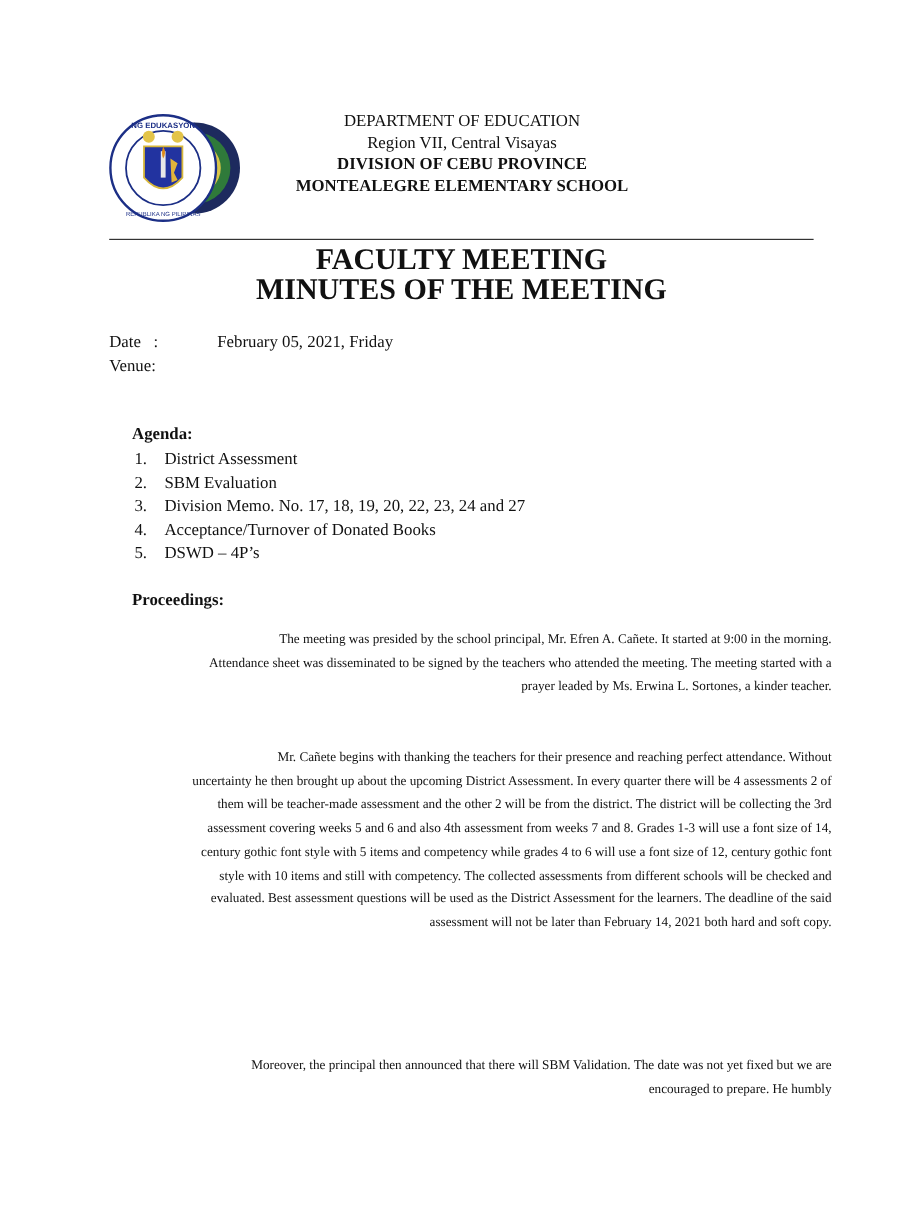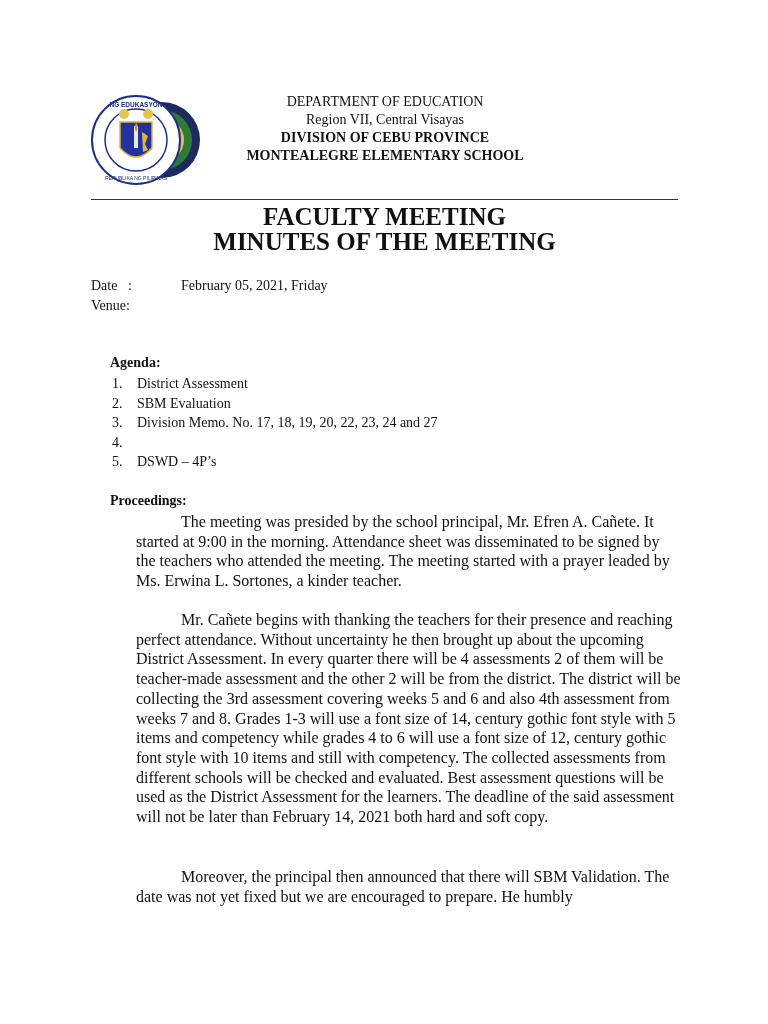--- a/index.html
+++ b/index.html
@@ -16,22 +16,22 @@
   .meta { position:absolute; left:91px; top:276px; font-size:14px; line-height:20px;
           font-family:"Liberation Serif", serif; }
   .meta-row { display:flex; }
   .meta-label { width:90px; }
   .section-h { position:absolute; left:91px; font-weight:bold; font-size:14px;
                font-family:"Liberation Serif", serif;margin-left:19px; }
   .agenda { position:absolute; left:112px; top:374px; font-size:14px; line-height:19.6px;
             font-family:"Liberation Serif", serif; margin:0; padding:0; list-style:none; }
   .agenda li { display:flex; }
   .agenda .num { width:25px; }
-  .para { position:absolute; left:136px; width:545px; font-size:16px; line-height:19.7px;
-          font-family:"Liberation Serif", serif; margin:0; text-indent:45px; text-align:left; }
+  .para { position:absolute; left:136px; width:545px; font-size:11px; line-height:19.7px;
+          font-family:"Liberation Serif", serif; margin:12px; text-indent:45px; text-align:right; }
 </style>
 </head>
 <body>
 
 <div class="page">
 
   <div class="seals">
     <svg width="112" height="100" viewBox="0 0 112 100">
 
       <g>
@@ -89,20 +89,21 @@
     <li>
         <span class="num">2.</span>
         <span>SBM Evaluation</span>
       </li>
     <li>
         <span class="num">3.</span>
         <span>Division Memo. No. 17, 18, 19, 20, 22, 23, 24 and 27</span>
       </li>
     <li>
         <span class="num">4.</span>
+        <span>Acceptance/Turnover of Donated Books</span>
       </li>
     <li>
         <span class="num">5.</span>
         <span>DSWD – 4P’s</span>
       </li>
   </ul>
 
   <div class="section-h" style="top:493px;">Proceedings:</div>
   <p class="para" style="top:512px;">The meeting was presided by the school principal, Mr. Efren A. Cañete. It started at 9:00 in the morning. Attendance sheet was disseminated to be signed by the teachers who attended the meeting. The meeting started with a prayer leaded by Ms. Erwina L. Sortones, a kinder teacher.</p>
   <p class="para" style="top:610px;">Mr. Cañete begins with thanking the teachers for their presence and reaching perfect attendance. Without uncertainty he then brought up about the upcoming District Assessment. In every quarter there will be 4 assessments 2 of them will be teacher-made assessment and the other 2 will be from the district. The district will be collecting the 3rd assessment covering weeks 5 and 6 and also 4th assessment from weeks 7 and 8. Grades 1-3 will use a font size of 14, century gothic font style with 5 items and competency while grades 4 to 6 will use a font size of 12, century gothic font style with 10 items and still with competency. The collected assessments from different schools will be checked and evaluated. Best assessment questions will be used as the District Assessment for the learners. The deadline of the said assessment will not be later than February 14, 2021 both hard and soft copy.</p>

